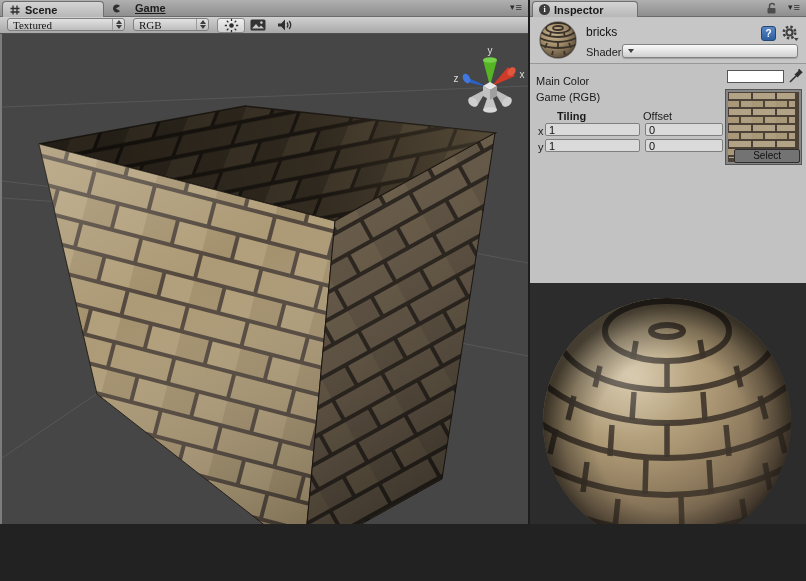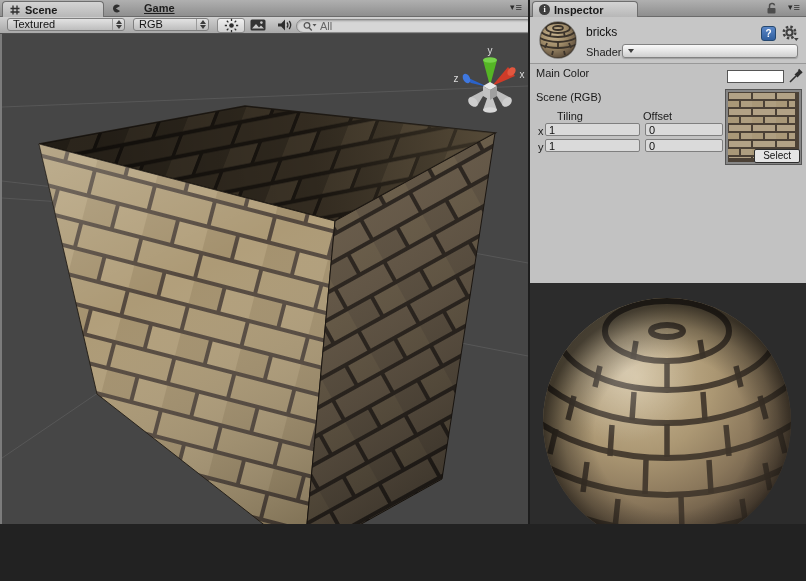--- a/index.html
+++ b/index.html
@@ -5,32 +5,32 @@
   html,body{margin:0;padding:0;background:#222;}
   .window{position:relative;width:806px;height:524px;overflow:hidden;
     font-family:"Liberation Sans",sans-serif;font-size:11px;color:#141414;
     background:#2a2a2a;box-shadow:inset 0 0 0 1px #161616;}
   
   .tabs-row{position:absolute;top:0;height:16px;
     background:linear-gradient(#b0b0b0,#8e8e8e);border-bottom:1px solid #6b6b6b;}
   .tab-active{position:absolute;top:1px;height:15px;display:flex;align-items:center;gap:4px;
     padding:0 10px 0 6px;border:1px solid #6e6e6e;border-bottom:none;border-radius:4px 4px 0 0;
     background:linear-gradient(#d4d4d4,#b7b7b7);font-weight:bold;color:#1a1a1a;}
-  .tab-plain{position:absolute;top:0;height:16px;display:flex;align-items:center;gap:21px;color:#1d1d1d;font-weight:bold;text-decoration:underline;}
+  .tab-plain{position:absolute;top:0;height:16px;display:flex;align-items:center;gap:12px;color:#1d1d1d;font-weight:bold;text-decoration:underline;}
   .panel-menu{position:absolute;top:2px;display:flex;align-items:center;gap:1px;color:#2c2c2c;
     font-size:9px;line-height:10px;cursor:default;}
   .panel-menu .bars{font-size:11px;font-weight:bold;}
   
   .scene-panel{position:absolute;left:0;top:0;width:528px;height:581px;}
   .scene-tabs{left:0;width:528px;}
   .toolbar{position:absolute;left:0;top:17px;width:528px;height:16px;
     background:linear-gradient(#d0d0d0,#a8a8a8);border-bottom:1px solid #4f4f4f;}
   .dd{position:absolute;top:1px;height:13px;border:1px solid #7f7f7f;border-radius:3px;
-    background:linear-gradient(#e2e2e2,#bdbdbd);display:flex;align-items:flex-end;
-    padding:0 0 0 5px;box-sizing:border-box;}
+    background:linear-gradient(#e2e2e2,#bdbdbd);display:flex;align-items:flex-start;
+    padding:0 0 0 5px;box-sizing:border-box;font-family:Liberation Serif, serif;}
   .dd .lbl{flex:1;}
   .dd .arrows{width:11px;align-self:stretch;border-left:1px solid #9a9a9a;display:flex;
     flex-direction:column;align-items:center;justify-content:center;gap:1px;}
   .tri-up{width:0;height:0;border-left:3px solid transparent;border-right:3px solid transparent;border-bottom:4px solid #3c3c3c;}
   .tri-dn{width:0;height:0;border-left:3px solid transparent;border-right:3px solid transparent;border-top:4px solid #3c3c3c;}
   .tbtn{position:absolute;top:1px;height:13px;display:flex;align-items:center;justify-content:center;}
   .tbtn.on{background:linear-gradient(#f0f0f0,#cfcfcf);border:1px solid #8a8a8a;border-radius:3px;}
   .searchbox{position:absolute;left:296px;top:2px;width:224px;height:12px;border:1px solid #8a8a8a;
     border-radius:7px;background:#d6d6d6;box-shadow:inset 0 1px 2px rgba(0,0,0,.25);
     display:flex;align-items:center;padding:0 6px;gap:3px;color:#666;}
@@ -55,22 +55,22 @@
     background:linear-gradient(#5b87c7,#2f5e9e);border:1px solid #24476f;color:#fff;
     display:flex;align-items:center;justify-content:center;font-weight:bold;font-size:10px;box-sizing:border-box;}
   .gear-btn{position:absolute;right:7px;top:8px;width:17px;height:17px;}
   .props{position:absolute;left:0;top:63px;width:276px;height:200px;}
   .plabel{position:absolute;color:#1a1a1a;}
   .color-swatch{position:absolute;left:197px;top:7px;width:57px;height:13px;background:#fff;
     border:1px solid #555;box-sizing:border-box;}
   .eyedrop{position:absolute;left:258px;top:4px;}
   .tex-thumb{position:absolute;left:196px;top:27px;width:71px;height:70px;border:2px solid #868686;
     box-shadow:0 0 0 1px #555;background:#4b4136;}
-  .select-btn{position:absolute;right:-1px;bottom:-1px;background:#e5e5e5;border:1px solid #2e2e2e;
-    border-radius:2px;padding:0 8px;font-size:10px;line-height:12px;color:#111;}
+  .select-btn{position:absolute;right:-1px;bottom:-1px;background:#737373;border:1px solid #2e2e2e;
+    border-radius:2px;padding:0 18px;font-size:10px;line-height:12px;color:#111;}
   .mini-input{position:absolute;height:13px;border:1px solid #7f7f7f;background:#dadada;
     font:11px "Liberation Sans",sans-serif;padding:0 3px;box-sizing:border-box;border-radius:2px;color:#111;}
   
   .preview-header{position:absolute;left:0;top:263px;width:276px;height:20px;
     background:linear-gradient(#555 0%,#3a3a3a 45%,#262626 100%);border-top:1px solid #1c1c1c;
     border-bottom:1px solid #151515;box-sizing:border-box;display:flex;align-items:center;}
   .preview-title{margin-left:8px;font-weight:bold;color:#dedede;}
   .ph-btn{position:absolute;top:3px;height:13px;width:22px;border-radius:7px;
     background:linear-gradient(#6a6a6a,#383838);border:1px solid #1f1f1f;box-sizing:border-box;
     display:flex;align-items:center;justify-content:center;}
@@ -132,28 +132,20 @@
           <rect x="0.5" y="0.5" width="15" height="11" rx="1.5" fill="#333"></rect>
           <path d="M2 9.5 L6 5 L9 8.5 L11 6.5 L14 9.5 Z" fill="#c9c9c9"></path>
           <circle cx="11.4" cy="3.6" r="1.3" fill="#c9c9c9"></circle>
         </svg>
       </div>
       <div class="tbtn" style="left:272px;width:24px;">
         <svg width="16" height="14" viewBox="0 0 16 14">
           <path d="M2 5.5 L5.2 5.5 L9 1.5 L9 12.5 L5.2 8.5 L2 8.5 Z" fill="#2e2e2e"></path>
           <path d="M11 4.5 q1.8 2.5 0 5 M13.2 3 q3 4 0 8" stroke="#2e2e2e" stroke-width="1.3" fill="none"></path>
         </svg>
-      </div>
-      <div class="searchbox">
-        <svg width="14" height="11" viewBox="0 0 14 11">
-          <circle cx="4" cy="4.4" r="2.8" stroke="#555" stroke-width="1.3" fill="none"></circle>
-          <path d="M6 6.5 L8.8 9.5" stroke="#555" stroke-width="1.3"></path>
-          <path d="M9.5 3 L13.5 3 L11.5 5.6 Z" fill="#555"></path>
-        </svg>
-        <span>All</span>
       </div>
     </div>
 
     <div class="viewport">
       <svg width="526" height="545" viewBox="0 0 526 545">
         <defs>
           <pattern id="pL" width="62" height="54" patternUnits="userSpaceOnUse" patternTransform="rotate(14.5)">
             <rect width="62" height="54" fill="#51453a"></rect>
             <rect x="2" y="2" width="58" height="23" fill="#ab9873"></rect>
             <rect x="-29" y="29" width="58" height="23" fill="#a28f6b"></rect>
@@ -290,46 +282,46 @@
       </div>
       <div class="help-btn">?</div>
       <svg class="gear-btn" viewBox="0 0 17 17">
         <circle cx="7.5" cy="7.5" r="3" fill="none" stroke="#3f3f3f" stroke-width="2"></circle>
         <circle cx="7.5" cy="7.5" r="5.7" fill="none" stroke="#3f3f3f" stroke-width="2.6" stroke-dasharray="2.4 2.1"></circle>
         <path d="M12 13 L16.6 13 L14.3 16 Z" fill="#3f3f3f"></path>
       </svg>
     </div>
 
     <div class="props">
-      <div class="plabel" style="left:6px;top:4px;">Main Color</div>
+      <div class="plabel" style="left:6px;top:12px;">Main Color</div>
       <div class="color-swatch"></div>
       <svg class="eyedrop" width="15" height="17" viewBox="0 0 15 17">
         <path d="M2 15 L8 9" stroke="#2f2f2f" stroke-width="1.6"></path>
         <path d="M6.5 7.5 L9.5 10.5 L12.8 7 A2 2 0 0 0 10 4.2 Z" fill="#2f2f2f"></path>
         <path d="M10.5 2.5 L14 6" stroke="#2f2f2f" stroke-width="1.8"></path>
       </svg>
 
-      <div class="plabel" style="left:6px;top:28px;">Scene (RGB)</div>
+      <div class="plabel" style="left:6px;top:28px;">Game (RGB)</div>
 
       <div class="tex-thumb">
         <svg width="67" height="66" viewBox="0 0 67 66">
           <defs>
             <pattern id="pFlat" width="24" height="16" patternUnits="userSpaceOnUse">
               <rect width="24" height="16" fill="#4b4136"></rect>
               <rect x="1" y="1" width="22" height="6" fill="#b2a286"></rect>
               <rect x="-11" y="9" width="22" height="6" fill="#a99878"></rect>
               <rect x="13" y="9" width="22" height="6" fill="#ae9e80"></rect>
             </pattern>
           </defs>
           <rect width="67" height="66" fill="url(#pFlat)"></rect>
         </svg>
         <div class="select-btn">Select</div>
       </div>
 
-      <div class="plabel" style="left:27px;top:47px;">Tiling</div>
+      <div class="plabel" style="left:27px;top:47px;font-weight:bold;">Tiling</div>
       <div class="plabel" style="left:113px;top:47px;">Offset</div>
 
       <div class="plabel" style="left:8px;top:62px;">x</div>
       <input class="mini-input" style="left: 15px; top: 60px; width: 95px;" readonly="" value="1">
       <input class="mini-input" style="left: 115px; top: 60px; width: 78px;" readonly="" value="0">
 
       <div class="plabel" style="left:8px;top:78px;">y</div>
       <input class="mini-input" style="left: 15px; top: 76px; width: 95px;" readonly="" value="1">
       <input class="mini-input" style="left: 115px; top: 76px; width: 78px;" readonly="" value="0">
     </div>

